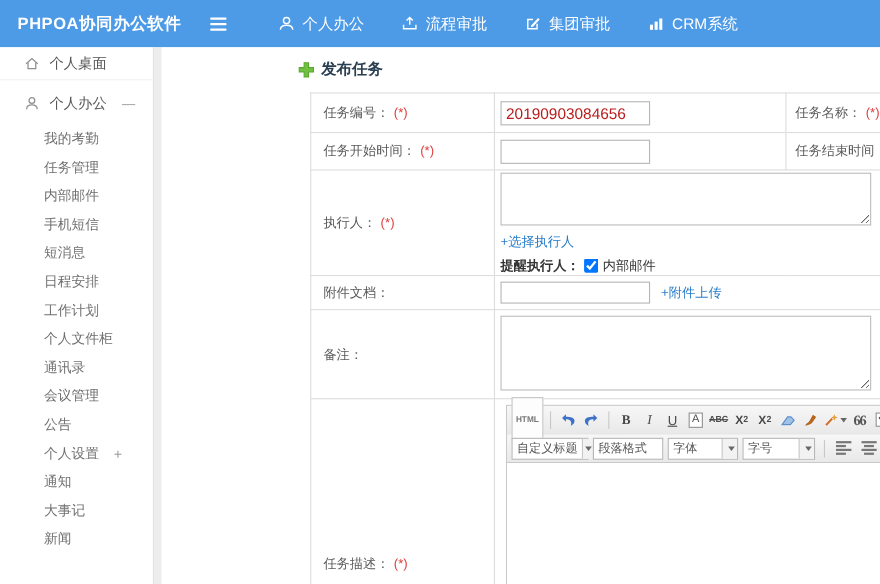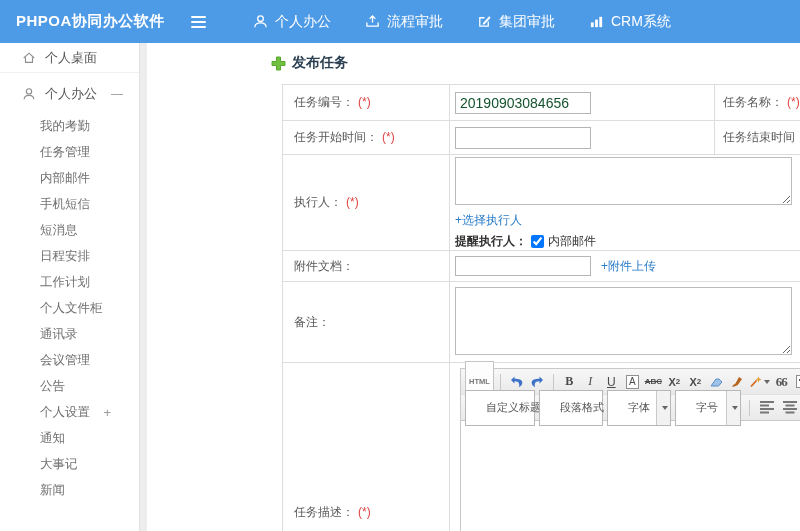--- a/index.html
+++ b/index.html
@@ -33,21 +33,21 @@
   
   .page-title { position:absolute; left:124px; top:11px; display:flex; align-items:center; gap:6px; font-size:14px; font-weight:bold; color:#2b3f52; }
 
   table.form { position:absolute; left:135px; top:41px; border-collapse:collapse; table-layout:fixed; width:632px; }
   table.form td { border:1px solid #ddd; font-size:12px; color:#5a5a5a; vertical-align:middle; background:#fff; }
   td.lbl { background:#f7f7f7; padding-left:11px; white-space:nowrap;margin-top:45px; }
   td.lbl2 { background:#f7f7f7; padding-left:8px; white-space:nowrap; }
   .req { color:#e04343; margin-left:4px; }
   td.val { padding:0 0 0 5px; }
 
-  input.txt { height:22px; border:1px solid #b5b5b5; background:#fff; font-size:14px; color:#14532d; padding:0 4px; width:136px; font-family:"Liberation Sans","DejaVu Sans",sans-serif; }
+  input.txt { height:22px; border:1px solid #b5b5b5; background:#fff; font-size:14px; color:#b91c1c; padding:0 4px; width:136px; font-family:"Liberation Sans","DejaVu Sans",sans-serif; }
   input.txt.small { font-size:12px; height:20px; }
   textarea.ta { border:1px solid #bcbcbc; background:#fff; width:337px; font-size:12px; color:#333; resize:both; font-family:"Liberation Sans","DejaVu Sans",sans-serif; }
   .link { color:#2a7dc9; font-size:12px; text-decoration:none; cursor:pointer; white-space:nowrap; }
   .executor-cell { padding:2px 0 0 5px; vertical-align:top; }
   .executor-cell .choose-row { margin-top:4px; }
   .remind-row { margin-top:4px; display:flex; align-items:center; gap:4px; font-size:12px; color:#333; }
   .remind-lbl { font-weight:bold; }
   .attach-row { display:flex; align-items:center; gap:10px; }
   .desc-lbl-cell { background:#f7f7f7; padding-left:11px; vertical-align:middle; }
 
@@ -64,21 +64,21 @@
   .b-boxa { border:1px solid #8f8f8f; font-size:10px; padding:0 2px; height:14px; display:flex; align-items:center; background:#fff; }
   .b-strike { font-size:8px; text-decoration:line-through; font-weight:bold; letter-spacing:0; }
   .b-supsub { font-size:11px; font-weight:bold; }
   .b-supsub sup,.b-supsub sub { font-size:8px; }
   .b-quote { font-family:"Liberation Serif","DejaVu Serif",serif; font-weight:bold; color:#555; letter-spacing:-1px; font-size:13px; }
   .b-html { font-size:7.5px; font-weight:bold; color:#777; border:1px solid #c4c4c4; background:#fdfdfd; padding:20px 3px; height:15px; display:flex; align-items:center; }
   .mini-caret { width:0; height:0; border-left:3px solid transparent; border-right:3px solid transparent; border-top:4px solid #666; margin-left:2px; }
   .paste-icon { position:relative; width:12px; height:13px; border:1px solid #8f8f8f; background:#fff; display:inline-block; }
   .paste-icon .tb1 { position:absolute; left:2px; right:2px; top:3px; height:2px; background:#555; }
 
-  .dd { height:36px; border:1px solid #b7b7b7; background:#fff; display:flex; align-items:center; justify-content:space-between; font-size:11px; color:#555; padding-left:20px; cursor:pointer; white-space:nowrap; }
+  .dd { height:20px; border:1px solid #b7b7b7; background:#fff; display:flex; align-items:center; justify-content:space-between; font-size:11px; color:#555; padding-left:4px; cursor:pointer; white-space:nowrap; }
   .dd .caret-box { width:14px; height:100%; border-left:1px solid #c9c9c9; background:#f2f2f2; display:flex; align-items:center; justify-content:center; margin-left:4px; }
   .dd-heading { width:70px; } .dd-paragraph { width:64px;gap:44px; } .dd-font { width:64px; } .dd-size { width:66px; }
 
   .align-btn { width:19px; height:20px; display:flex; align-items:center; justify-content:center; cursor:pointer; }
   .editor-area { height:240px; background:#fff; }
 
   svg { display:block; }
 </style>
 </head>
 <body>

